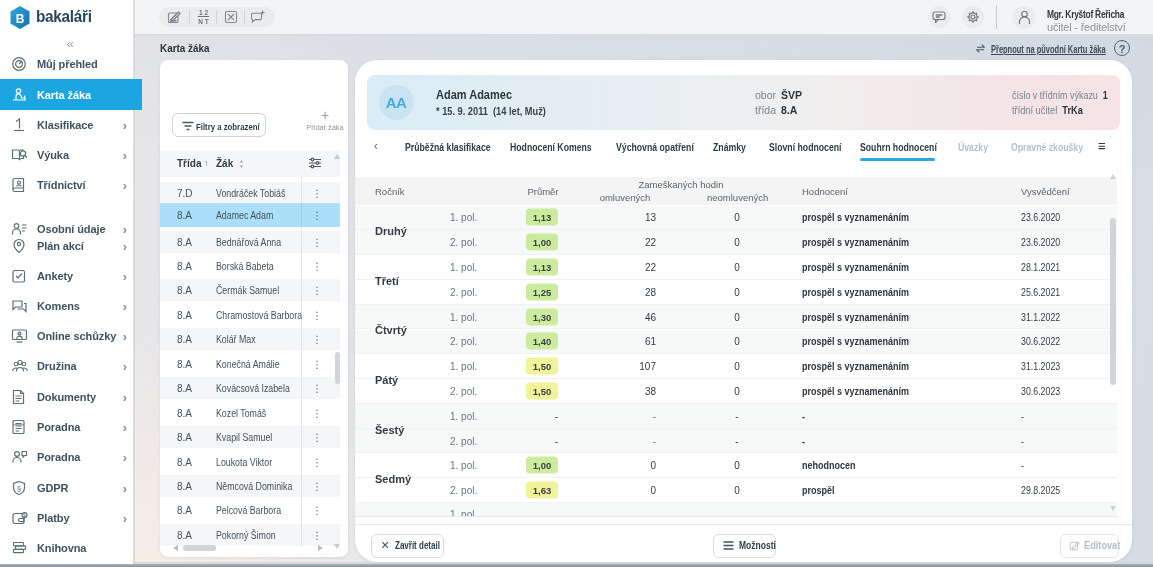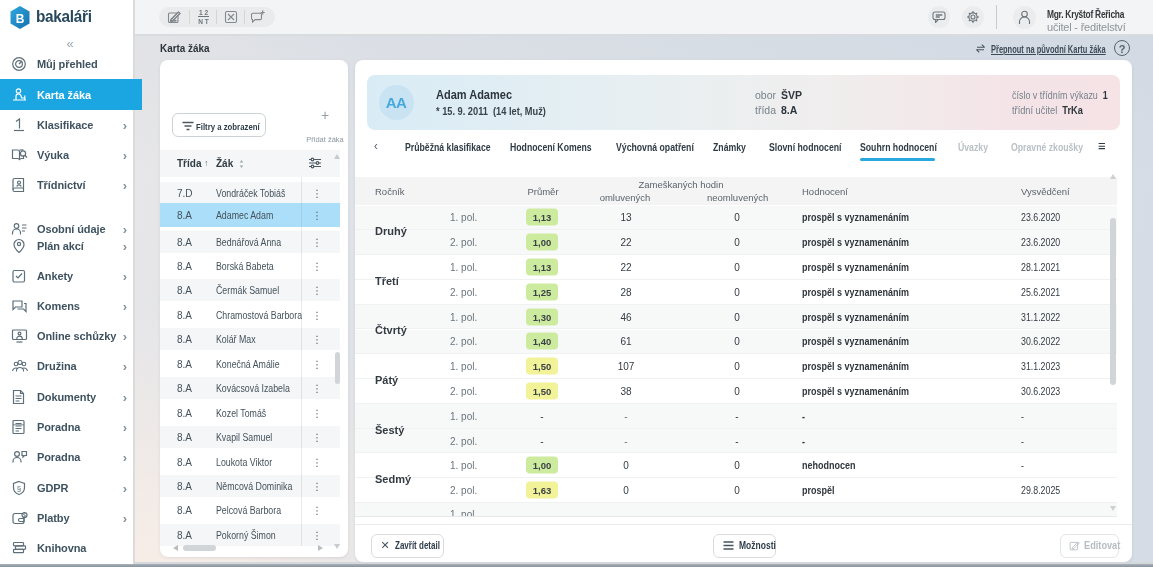--- a/index.html
+++ b/index.html
@@ -33,21 +33,21 @@
 
 
 #pgtitle { left:160px; top:41.5px; font-size:11px; font-weight:bold; color:#2b3238; transform:scaleX(0.9); transform-origin:0 0; }
 #swlink { top:43px; right:47px; font-size:11px; font-weight:bold; color:#3c4a57; text-decoration:underline; }
 #qcirc { left:1114px; top:40px; width:16px; height:16px; border:1.5px solid #55636e; border-radius:50%;
   color:#55636e; font-size:11px; font-weight:bold; text-align:center; line-height:16px; }
 
 
 .panel { background:#fff; border-radius:8px; box-shadow:0 1px 3px rgba(120,130,140,.18); }
 #listp { left:160px; top:60px; width:188px; height:497px; }
-#mainp { left:355px; top:60px; width:777px; height:502px; }
+#mainp { left:355px; top:60px; width:777px; height:502px;border-radius:22px; }
 
 
 #search { left:12px; top:14px; width:164px; height:23px; border:1.3px solid #c6cdd2; border-radius:12px; }
 #search span { position:absolute; left:23px; top:5px; font-style:italic; color:#9aa5ac; font-size:11px; }
 #fbtn { left:12px; top:53px; width:94px; white-space:nowrap; height:24px; border:1.3px solid #ccd2d6; border-radius:6px;
   font-size:10px; font-weight:bold; color:#2f3d49; }
 #addz { left:145px; top:49px; width:40px; text-align:center; color:#8d979e; }
 #lhead { left:0; top:90px; width:180px; height:27px; background:#f5f6f7; font-size:10px; font-weight:bold; color:#303b44; }
 .lrow { position:absolute; left:0; width:180px; height:22px; font-size:10px; color:#44525c; }
 .lrow .c1 { position:absolute; left:17px; top:50%; transform:translateY(-50%); }
@@ -74,21 +74,21 @@
 
 
 #thead { left:0; top:117px; width:762px; height:28px; background:#f4f4f5; font-size:9.5px; color:#5a646c; }
 .trow { position:absolute; left:0; width:762px; height:24.8px; border-bottom:1px solid #f0f1f1; font-size:10px;padding-left:28px; }
 .trow.g { background:#f7f8f8; }
 .yr { position:absolute; left:20px; font-size:11px; font-weight:bold; color:#333b42; }
 .pol { position:absolute; left:95px; top:50%; transform:translateY(-50%); color:#6a757d; }
 .badge { position:absolute; left:171px; top:50%; transform:translateY(-50%); width:32px; height:17px;
   border-radius:4px; text-align:center; line-height:17px; font-weight:bold; color:#3a4147; font-size:9.5px; }
 .bg-g { background:#cdeb9e; } .bg-y { background:#f2f299; }
-.n1 { position:absolute; left:241px; width:60px; text-align:center; top:50%; transform:translateY(-50%); color:#333b42; }
+.n1 { position:absolute; left:241px; width:60px; text-align:right; top:50%; transform:translateY(-50%); color:#333b42; }
 .n2 { position:absolute; left:352px; width:60px; text-align:center; top:50%; transform:translateY(-50%); color:#333b42; }
 .hod { position:absolute; left:447px; top:50%; transform:translateY(-50%) scaleX(0.9); transform-origin:0 50%; font-weight:bold; color:#2f363c; }
 .vys { position:absolute; left:666px; top:50%; transform:translateY(-50%) scaleX(0.84); transform-origin:0 50%; color:#333b42; font-size:10.5px; }
 
 
 .sb-thumb { position:absolute; background:#d2d5d8; border-radius:3px; }
 .arr { position:absolute; width:0; height:0; }
 
 
 #bbar { left:0; top:464px; width:777px; height:38px; border-top:1.3px solid #e9ebec; }
@@ -324,21 +324,21 @@
 
 <div id="listp" class="panel abs">
   <div id="fbtn" class="abs">
       <span class="abs" style="left:23px; top:6.5px; font-size:9.5px; transform:scaleX(0.82); transform-origin:0 0; white-space:nowrap;">Filtry a zobrazení</span>
     <svg class="abs" style="left:9px; top:7px;" width="12" height="10" viewBox="0 0 12 10" stroke="#4e5a63" stroke-width="1.3" fill="none">
         <path d="M0.5 1.5 h11 M2.5 5 h7 M4.5 8.5 h3"></path>
       </svg>
   </div>
   <div id="addz" class="abs">
     <div style="font-size:14px; font-weight:normal; color:#97a1a8; line-height:12px;">+</div>
-    <div style="font-size:7.5px; margin-top:14px;">Přidat žáka</div>
+    <div style="font-size:7.5px; margin-top:2px;">Přidat žáka</div>
   </div>
   <div id="lhead" class="abs">
     <span class="abs" style="left:17px; top:8px;">Třída</span>
       <span class="abs" style="left:44px; top:8px; color:#6b7880; font-weight:normal; font-size:9px;">↑</span>
     <span class="abs" style="left:56px; top:8px;">Žák</span>
       <svg class="abs" style="left:78px; top:9px;" width="7" height="10" viewBox="0 0 7 10">
         <path d="M1.8 3.5 L3.5 1 L5.2 3.5 Z M1.8 6.5 L3.5 9 L5.2 6.5 Z" fill="#9aa5ad"></path>
       </svg>
     <svg class="abs" style="left:148px; top:7px;" width="14" height="12" viewBox="0 0 14 12" stroke="#4e5a63" stroke-width="1.2" fill="none">
         <path d="M1 2.5 h12 M1 6 h12 M1 9.5 h12"></path>

